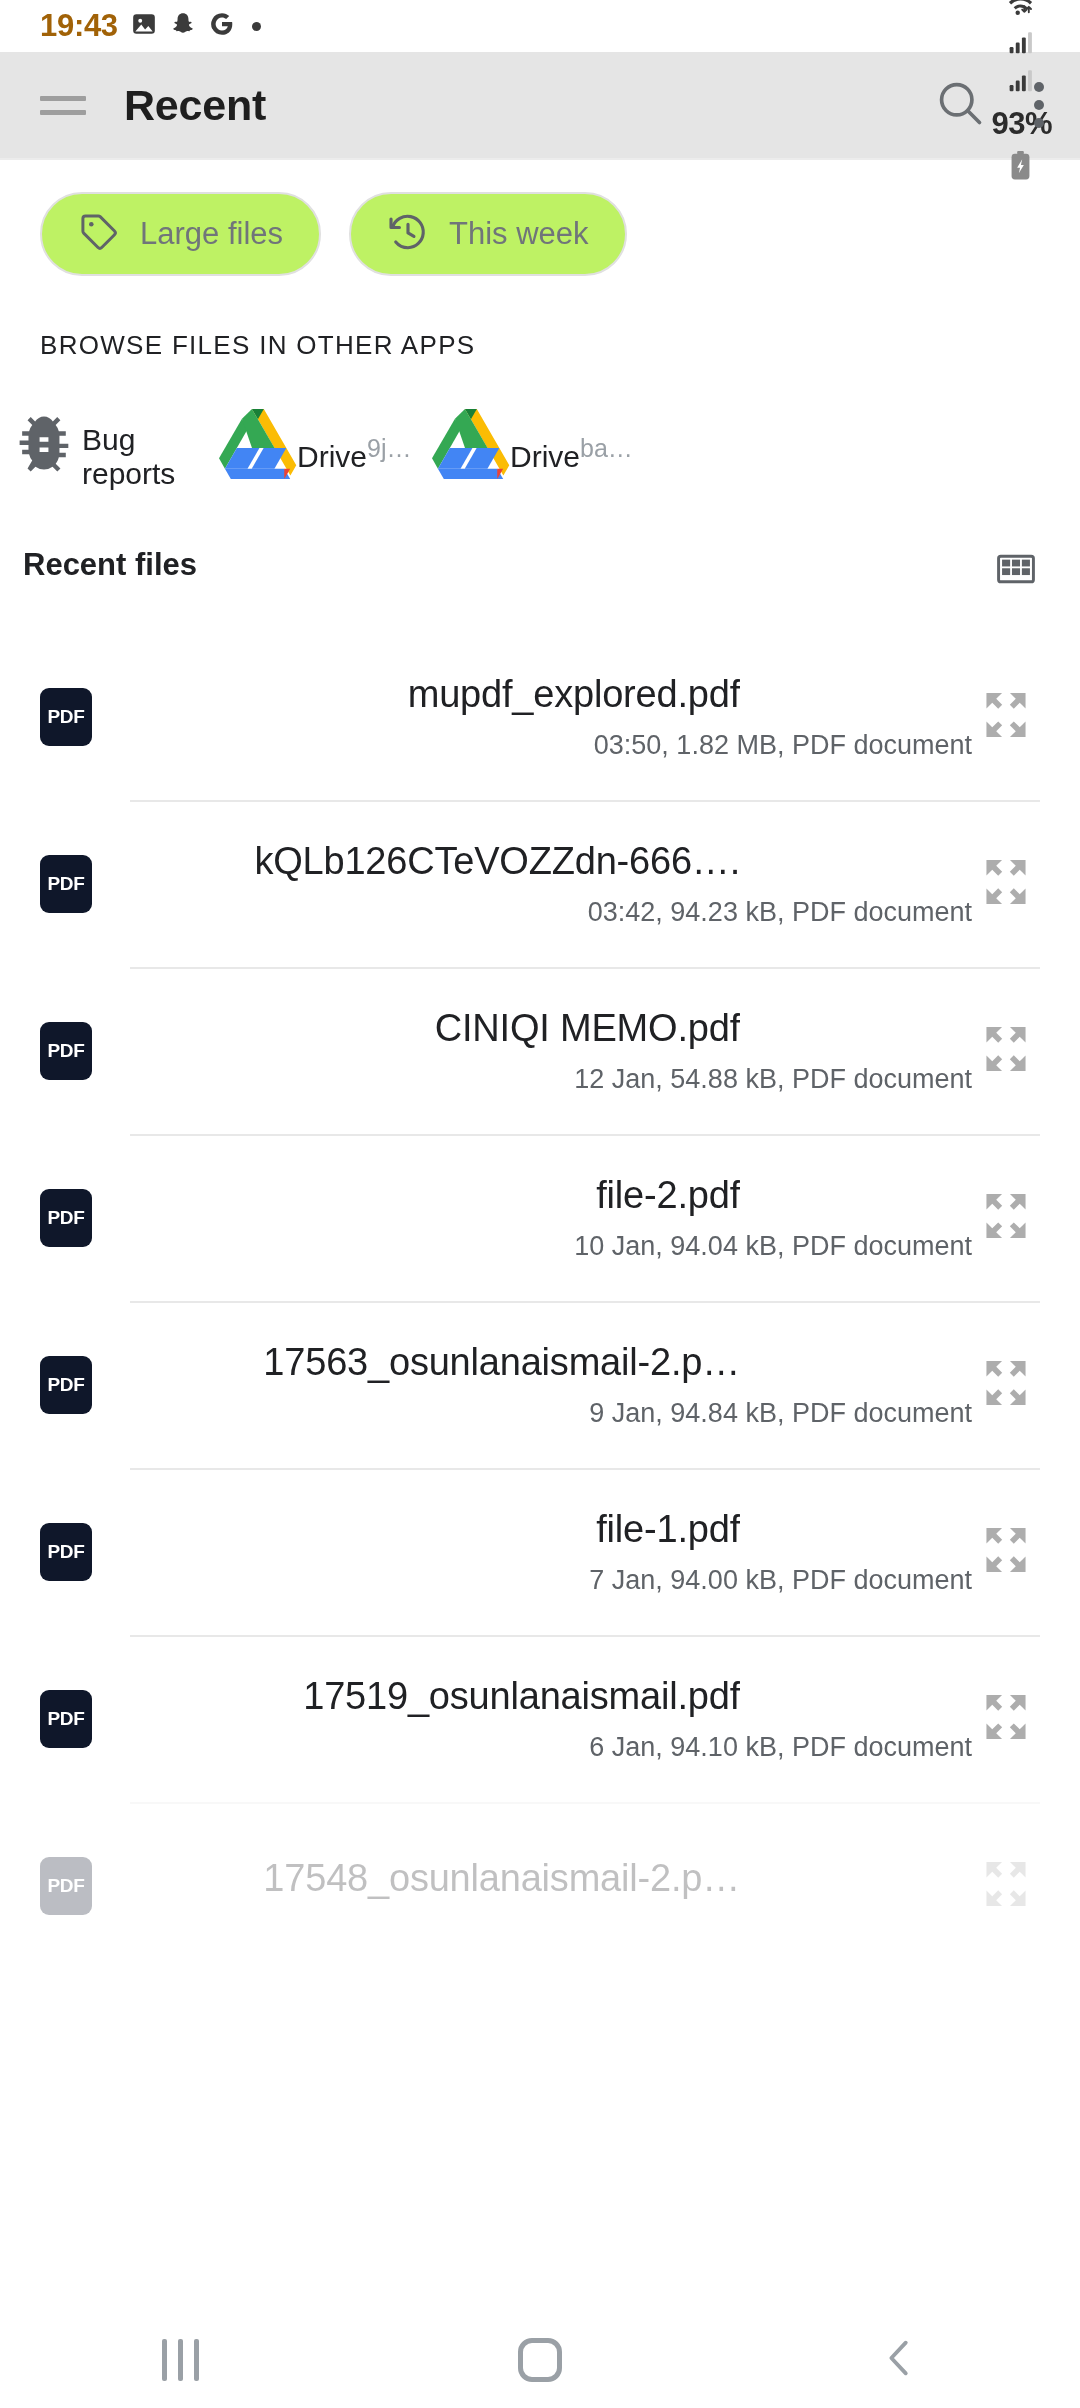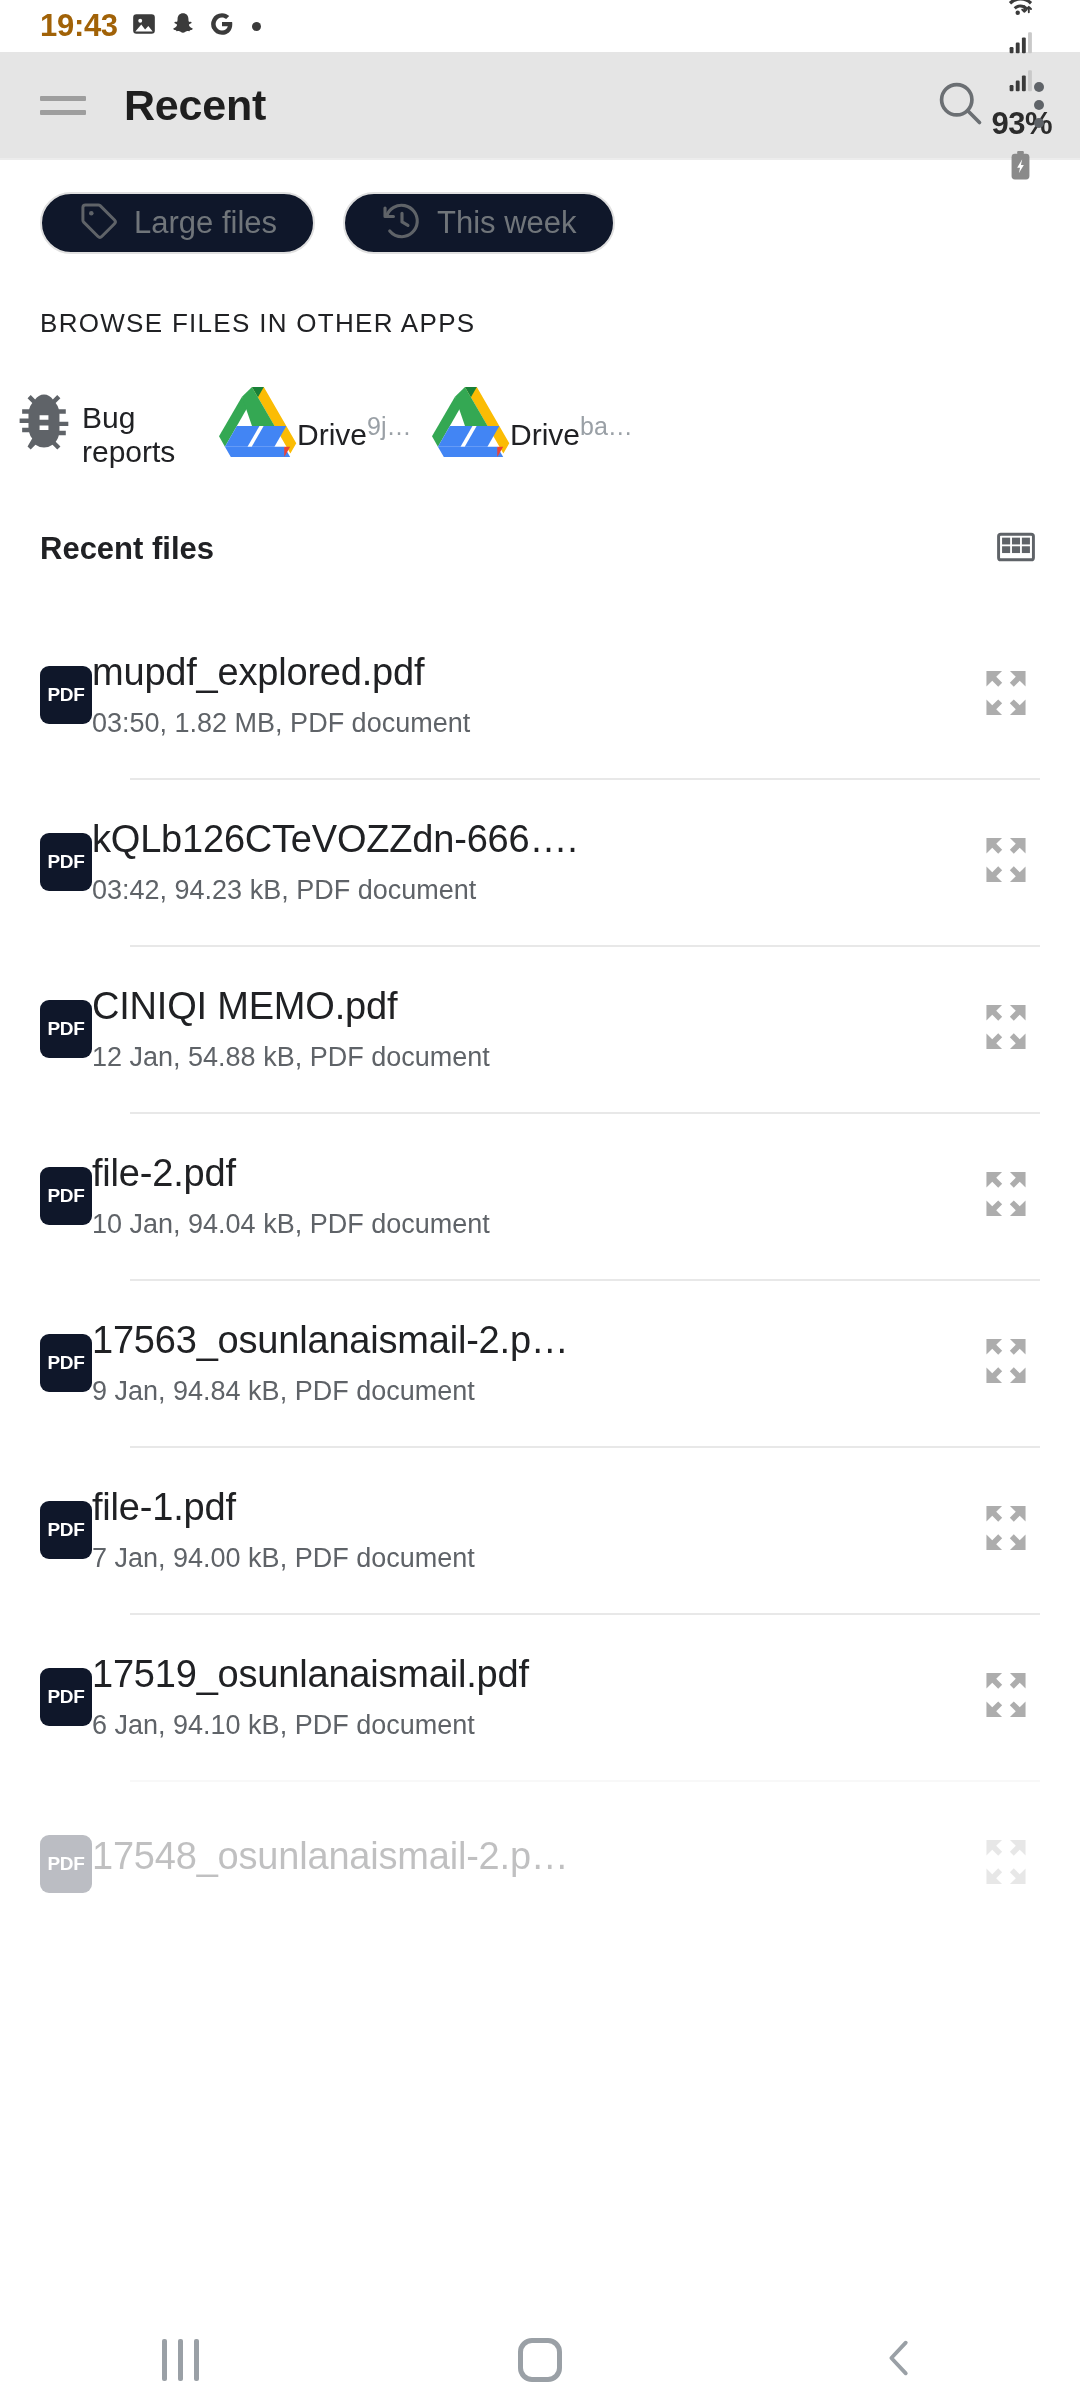--- a/index.html
+++ b/index.html
@@ -47,24 +47,24 @@
   .kebab i { width: 10px; height: 10px; border-radius: 50%; background: #5f6368; display: block;}
 
   .divider-top { height: 2px; background: #ececec; width: 100%; }
 
   
   .chips {
     display: flex; align-items: center; gap: 28px;
     padding: 32px 40px 10px 40px;
   }
   .chip {
-    display: flex; align-items: center; gap: 14px;
-    height: 62px; padding: 0 36px;
+    display: flex; align-items: center; gap: 20px;
+    height: 84px; padding: 0 36px;
     border: 2px solid #e0e0e0; border-radius: 42px;
-    background: #0f172a; cursor: pointer; white-space: nowrap;
+    background: #bef264; cursor: pointer; white-space: nowrap;
   }
   .chip-label { font-size: 31px; color: #70757a; }
 
   
   .section-caps {
     padding: 44px 40px 0 40px;
     font-size: 26px; letter-spacing: 1.3px;
     color: #202124; font-weight: 400;
   }
 
@@ -79,22 +79,22 @@
   .app-item:nth-child(1) { margin-left: 0px; }
   .app-icon-box { height: 86px; display: flex; align-items: center; justify-content: center; }
   .app-name { margin-top: 26px; font-size: 30px; color: #202124; }
   .app-sub {
     margin-top: 8px; font-size: 25px; color: #9aa0a6;
     max-width: 216px; overflow: hidden; text-overflow: ellipsis; white-space: nowrap; text-align: center;
   }
 
   
   .recent-head {
-    display: flex; align-items: center;
-    padding: 56px 42px 0 40px;
+    display: flex; align-items: flex-start;
+    padding: 56px 42px 0 23px;
   }
   .recent-title { font-size: 31px; font-weight: 700; color: #202124; }
   .grid-toggle { margin-left: auto; cursor: pointer; }
 
   
   .file-list { margin-top: 38px; }
   .file-row {
     display: flex; align-items: center;
     height: 167px; padding: 0 40px 0 40px;
     position: relative; cursor: pointer;
@@ -103,21 +103,21 @@
     content: ""; position: absolute; left: 130px; right: 40px; top: 0;
     height: 2px; background: #e8e8e8;
   }
   .pdf-badge {
     width: 52px; height: 58px; border-radius: 9px;
     background: #0f172a; color: #fff;
     display: flex; align-items: center; justify-content: center;
     font-size: 19px; font-weight: 700; letter-spacing: -0.4px;
     flex: 0 0 auto;
   }
-  .file-text { min-width: 0; flex: 1 1 auto; }
+  .file-text { margin-left: 38px; min-width: 0; flex: 1 1 auto; text-align: right; }
   .file-name {
     font-size: 38px; color: #202124; letter-spacing: -0.2px;
     overflow: hidden; text-overflow: ellipsis; white-space: nowrap;
     max-width: 610px;
   }
   .file-meta { margin-top: 14px; font-size: 27px; color: #5f6368; }
   .expand-ico { margin-left: auto; flex: 0 0 auto; }
 
   
   .file-row.faded { opacity: 0.28; }

